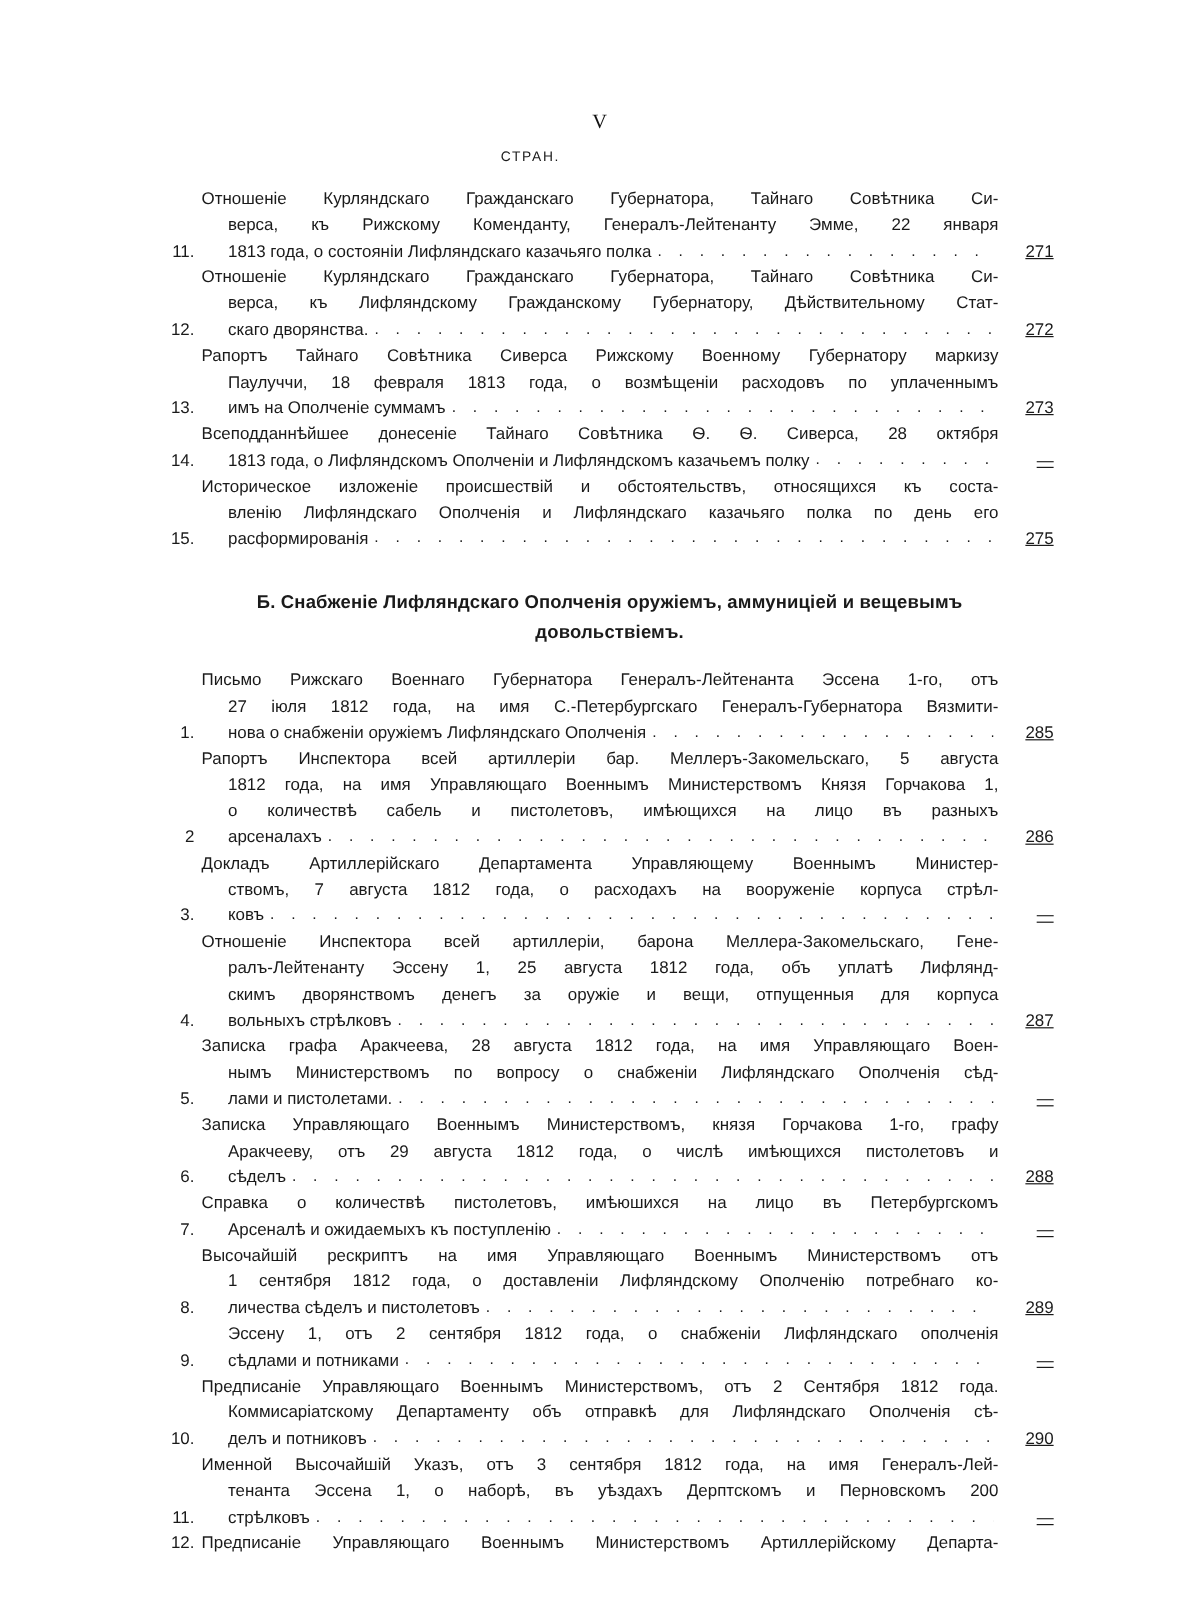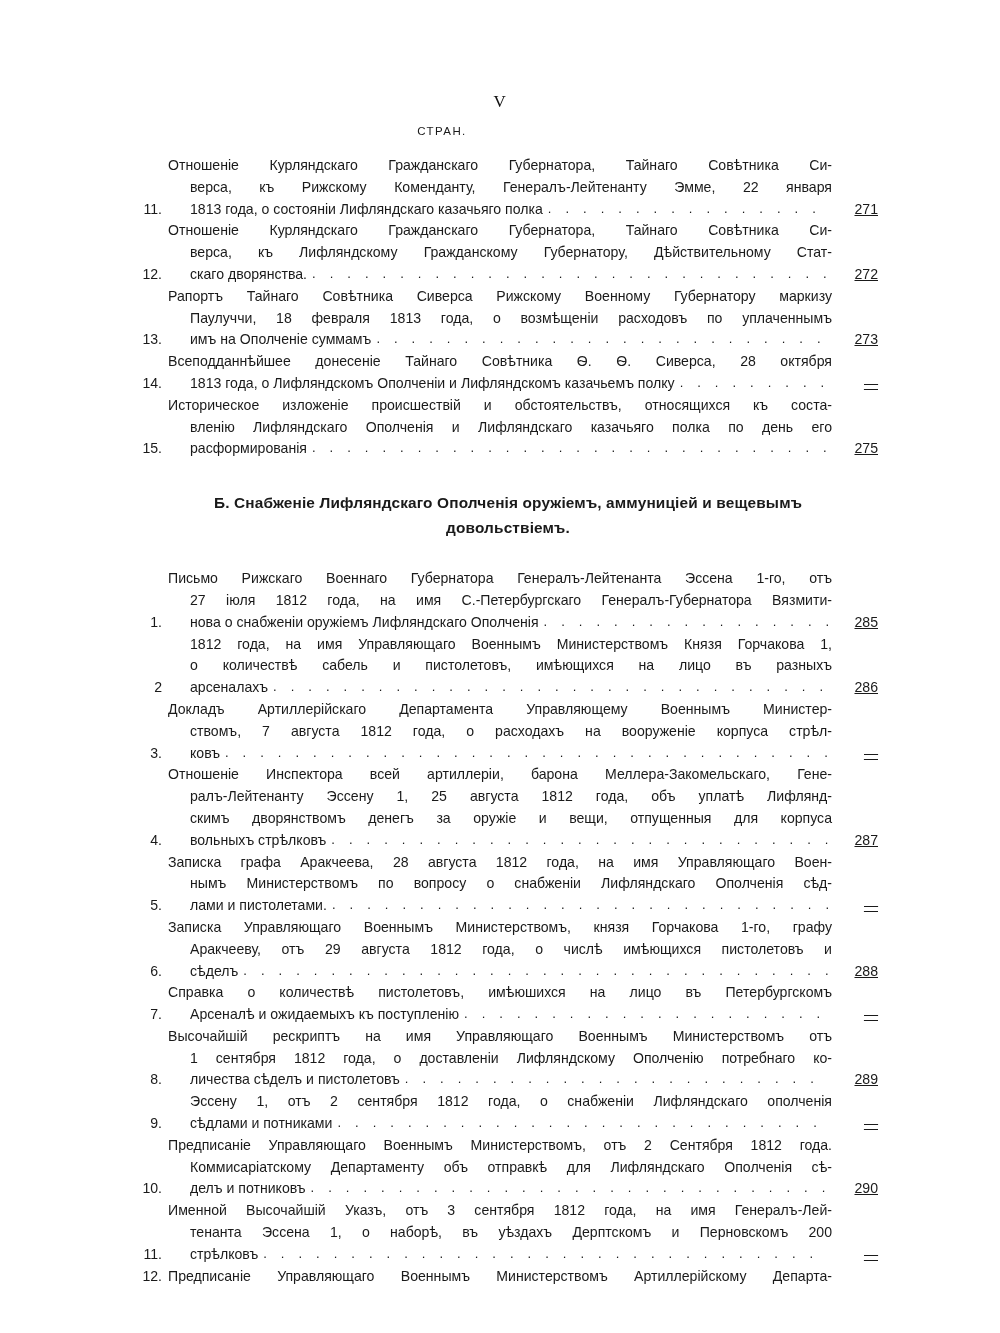--- a/index.html
+++ b/index.html
@@ -113,21 +113,21 @@
     font-size: 14.1px;
   }
   .pgspace {
     flex: 0 0 46px;
     width: 46px;
   }
 
   
   .section-head {
     margin-top: 30px;
-    margin-bottom: 28px;
+    margin-bottom: 16px;
     text-align: center;
     font-weight: bold;
     font-size: 15.4px;
     line-height: 25px;
     letter-spacing: 0.15px;
   }
   .section-head .l1 { display: block; }
   .section-head .l2 { display: block; }
 </style>
 </head>
@@ -250,20 +250,24 @@
             <div class="line indent">
               <span class="txt">нова о снабженіи оружіемъ Лифляндскаго Ополченія</span>
               <span class="leader">. . . . . . . . . . . . . . . . . . . . . . . . . . . . . . . . . . . . . . . . . . . . . . . . . . . . . . . . . . . . </span>
               <span class="pg">285</span>
             </div>
           </div>
         </div>
         <div class="entry">
           <div class="num">2</div>
           <div class="body">
+            <div class="line j">
+              <span class="txt">Рапортъ Инспектора всей артиллеріи бар. Меллеръ-Закомельскаго, 5 августа</span>
+              <span class="pgspace"></span>
+            </div>
             <div class="line indent j">
               <span class="txt">1812 года, на имя Управляющаго Военнымъ Министерствомъ Князя Горчакова 1,</span>
               <span class="pgspace"></span>
             </div>
             <div class="line indent j">
               <span class="txt">о количествѣ сабель и пистолетовъ, имѣющихся на лицо въ разныхъ</span>
               <span class="pgspace"></span>
             </div>
             <div class="line indent">
               <span class="txt">арсеналахъ</span>

